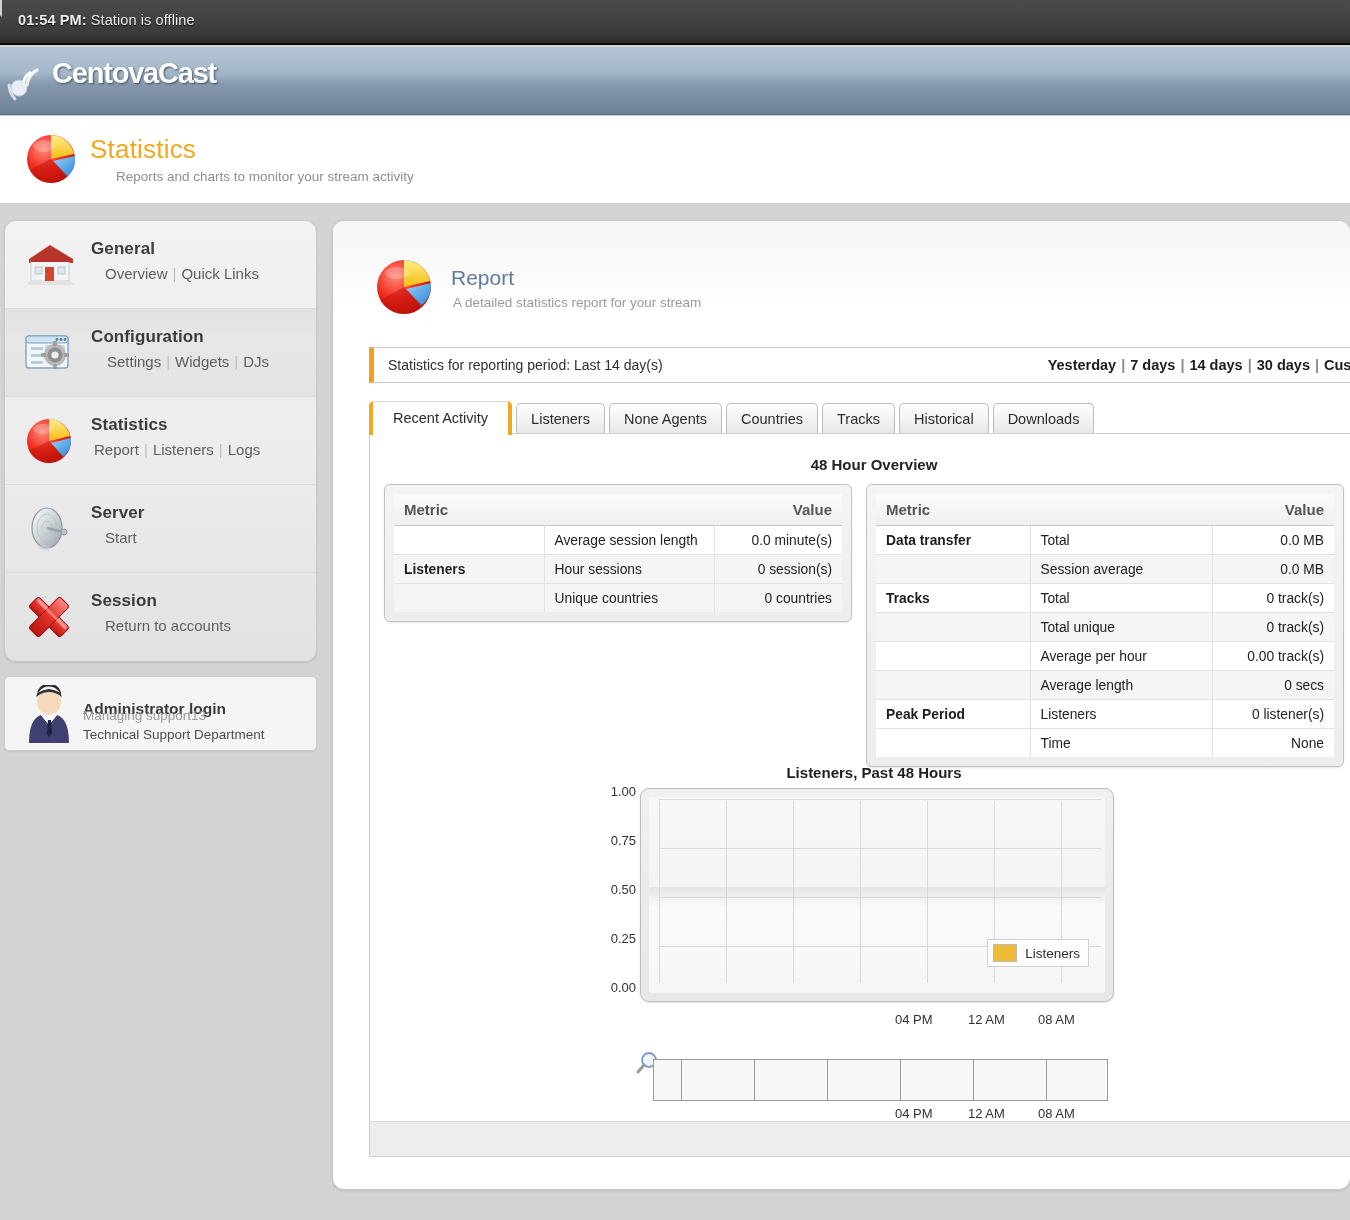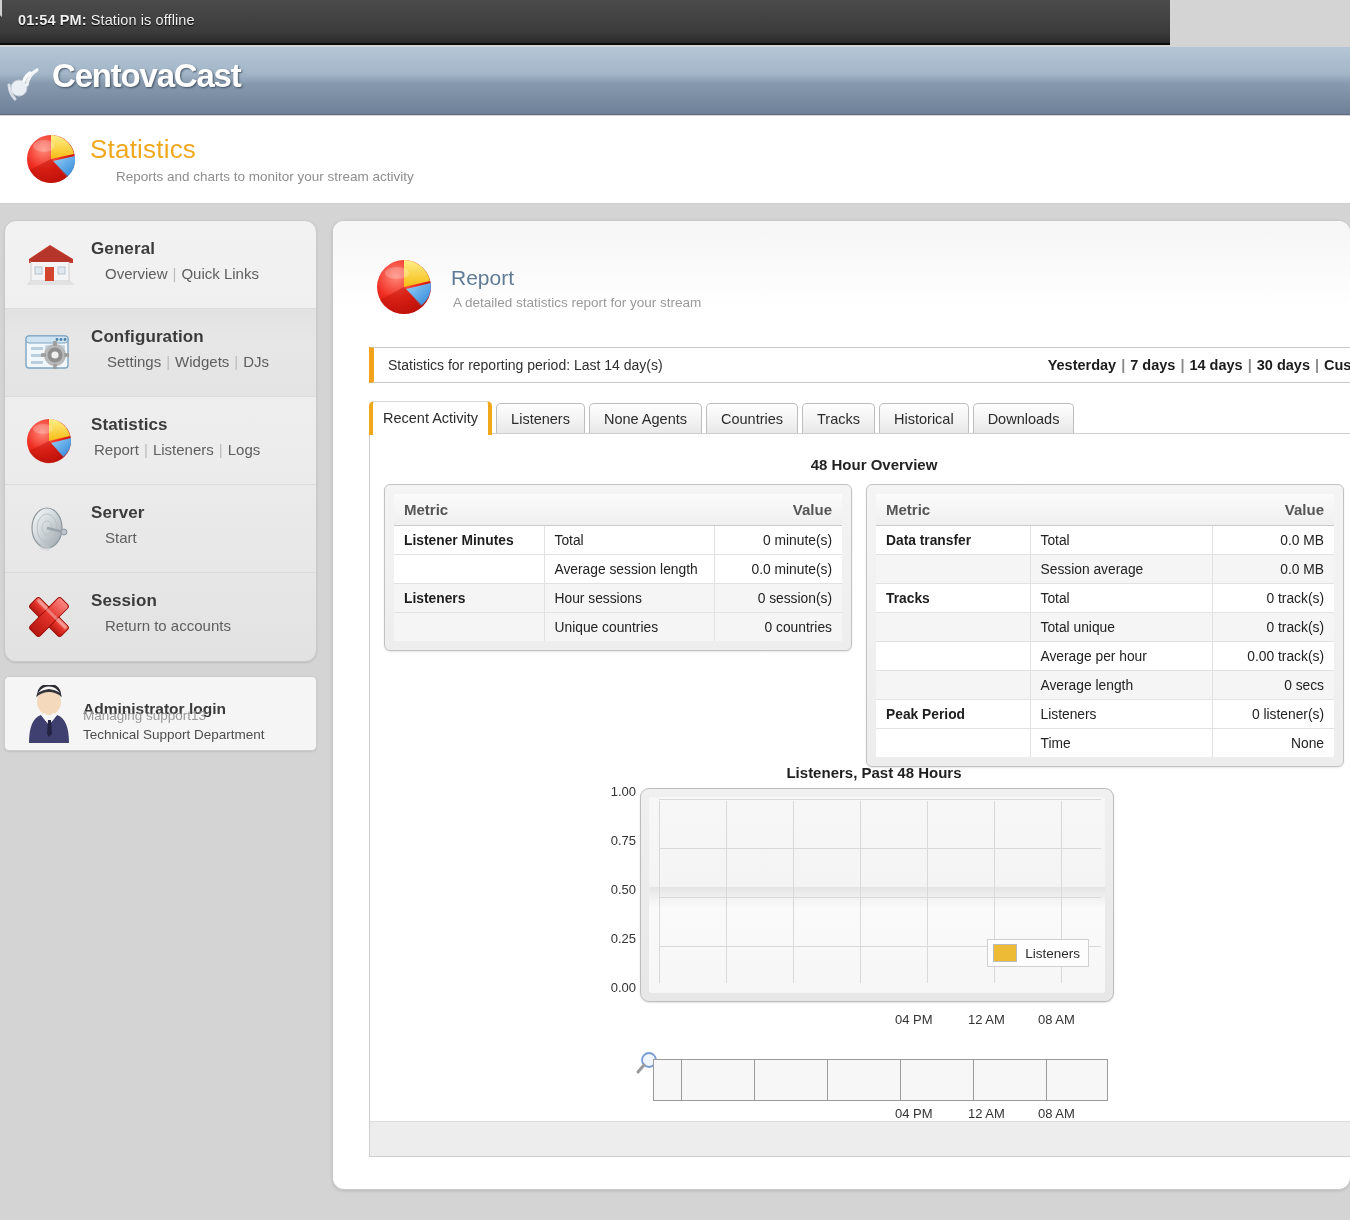--- a/index.html
+++ b/index.html
@@ -8,21 +8,21 @@
   body {
     width: 1350px; height: 1220px;
     background: #d4d4d4;
     font-family: "Liberation Sans", sans-serif;
     overflow: hidden;
     position: relative;
   }
 
   
   .statusbar {
-    position: absolute; left: 0; top: 0; width: 1170px; height: 45px;
+    position: absolute; left: 0; top: 0; width: 1350px; height: 45px;
     background: linear-gradient(to bottom, #4a4a4a 0%, #454545 30%, #3b3b3b 75%, #2a2a2a 100%);
     border-bottom: 2px solid #0a0a0a;
     box-sizing: border-box;
   }
   .statusbar .sb-inner {
     position: absolute; left: 18px; top: 12px;
     color: #f0f0f0; font-size: 14.5px; font-weight: bold;
     letter-spacing: .1px; text-shadow: 0 1px 1px #000;
     white-space: nowrap;
   }
@@ -34,21 +34,21 @@
 
   
   .brandbar {
     position: absolute; left: 0; top: 47px; width: 1350px; height: 68px;
     background: linear-gradient(to bottom, #b4c6d6 0%, #a3b6c8 40%, #8699ad 55%, #7689a0 85%, #6e8096 100%);
     border-bottom: 1px solid #5d6d80;
     box-sizing: border-box;
   }
   .brand-logo {
     position: absolute; left: 52px; top: 10px;
-    font-size: 33px; color: #ffffff; font-weight: bold;
+    font-size: 29px; color: #ffffff; font-weight: bold;
     letter-spacing: -1.2px;
     text-shadow: 1px 1px 2px rgba(40,55,70,.75);
     font-family: "Liberation Sans", sans-serif;
   }
   .brand-icon {
     position: absolute; left: 4px; top: 14px; width: 46px; height: 44px;
   }
 
   
   .pagehead {
@@ -200,21 +200,21 @@
     vertical-align: bottom;
     position: relative;
   }
   .tab.active {
     background: #ffffff;
     border-left: 4px solid #f2a81d;
     border-right: 4px solid #f2a81d;
     border-top: 1px solid #d8d8d8;
     font-weight: normal;
     height: 34px; line-height: 32px;
-    padding: 0 10px;
+    padding: 0 20px;
     z-index: 3;
   }
   .tab-panel {
     position: absolute; left: 36px; top: 212px; width: 1010px; height: 724px;
     background: #ffffff;
     border: 1px solid #cecece;
     box-sizing: border-box;
   }
   .tab-panel-bottom {
     position: absolute; left: 0; bottom: 0; width: 100%; height: 34px;
@@ -583,25 +583,20 @@
             <col style="width:128px">
           </colgroup>
         <thead>
           <tr>
             <th colspan="2">Metric</th>
             <th class="val">Value</th>
           </tr>
         </thead>
         <tbody>
           <tr>
-            <td class="grp">Listener Minutes</td>
-            <td>Total</td>
-            <td class="val">0 minute(s)</td>
-          </tr>
-          <tr>
             <td class="grp"></td>
             <td>Average session length</td>
             <td class="val">0.0 minute(s)</td>
           </tr>
           <tr class="alt">
             <td class="grp">Listeners</td>
             <td>Hour sessions</td>
             <td class="val">0 session(s)</td>
           </tr>
           <tr class="alt">

